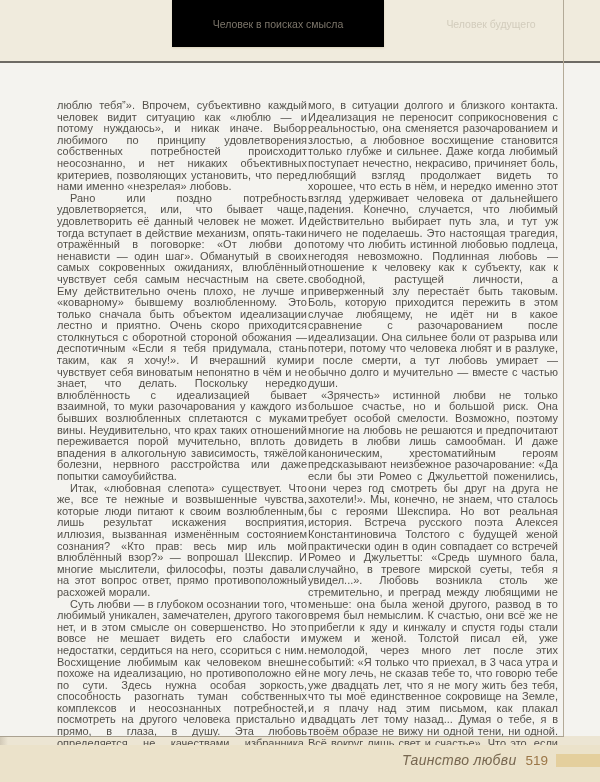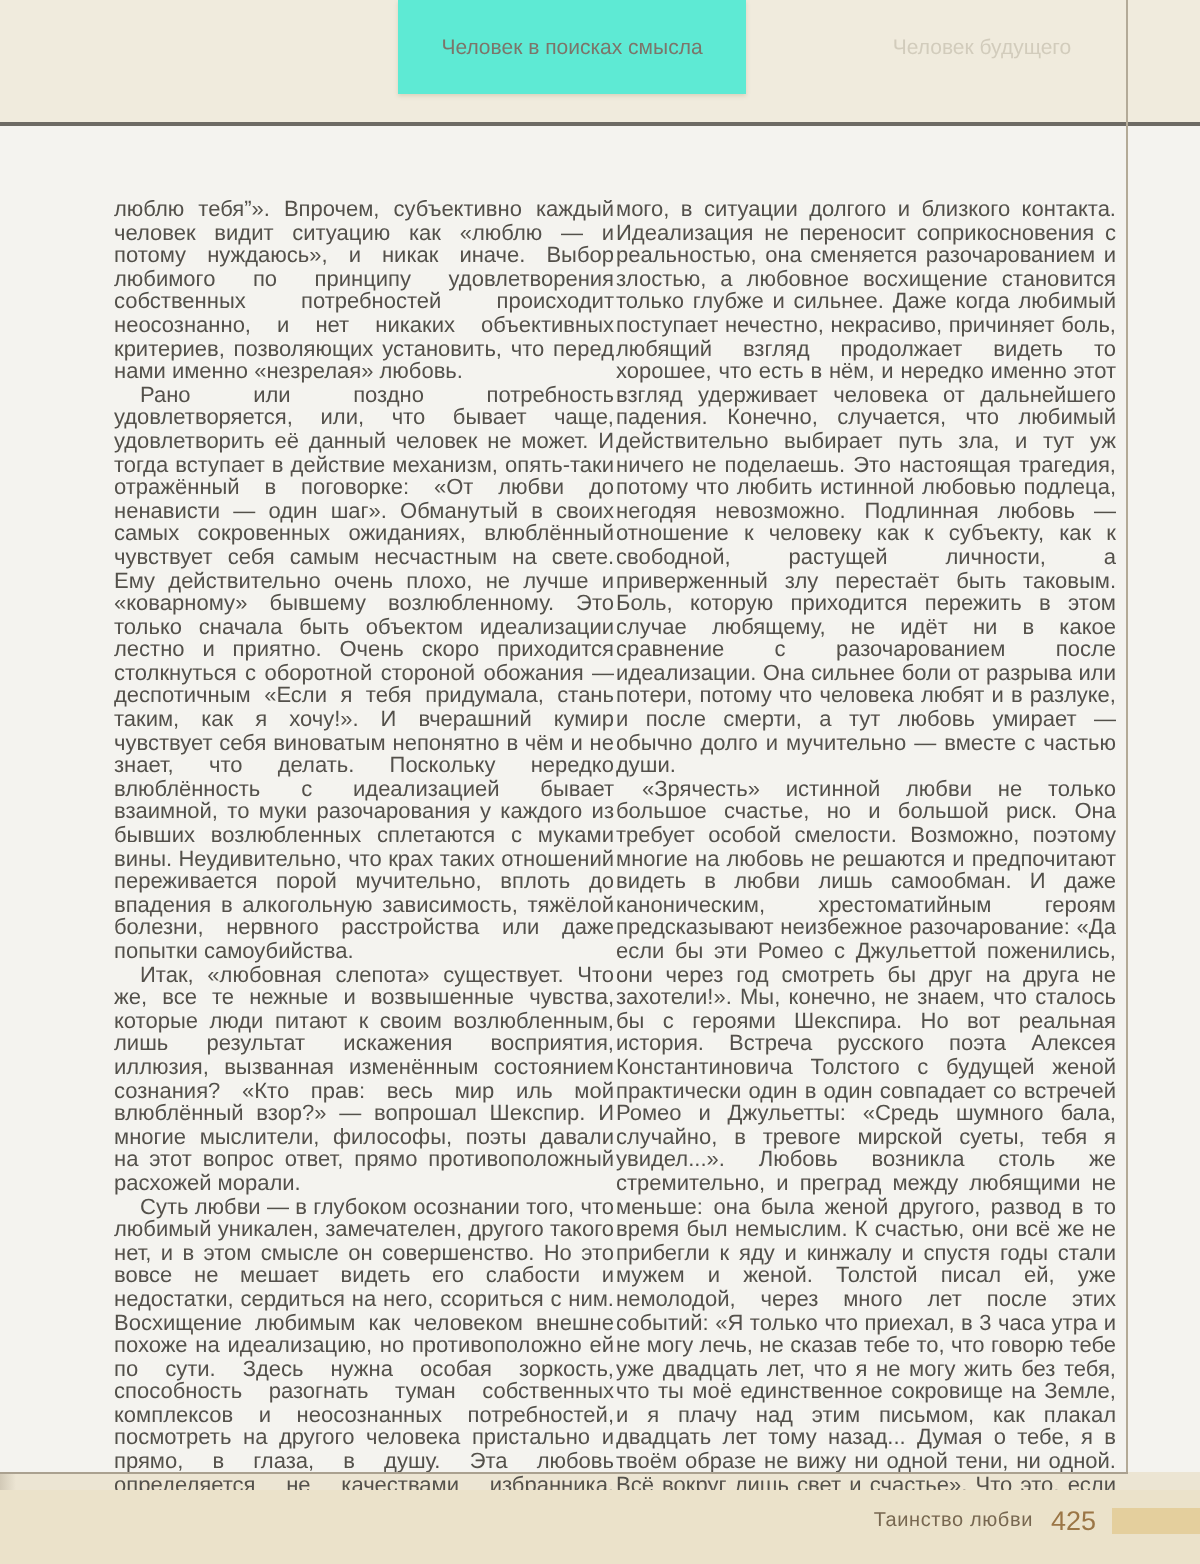--- a/index.html
+++ b/index.html
@@ -16,42 +16,42 @@
     background:
       linear-gradient(90deg, rgba(90,75,55,.18) 0, rgba(90,75,55,0) 8px),
       radial-gradient(120px 60px at 0 0, rgba(70,55,40,.22), rgba(70,55,40,0) 70%),
       linear-gradient(0deg, rgba(120,100,70,.10) 0, rgba(120,100,70,0) 30px);
   }
   
   .header{position:absolute;left:0;top:0;width:600px;height:62px;background:#f0ebdd;}
   .tab{position:absolute;top:0;height:47px;display:flex;align-items:center;justify-content:center;font-size:10.5px;}
   .tab-left{left:10px;width:170px;color:#ccc6b4;}
   .tab-center{
-    left:199px;width:174px;background:#5eead4;color:#7c756a;
+    left:172px;width:212px;background:#000000;color:#7c756a;
     box-shadow:0 1px 2px rgba(160,140,90,.25);
   }
   .tab-right{left:416px;width:150px;color:#d2ccbc;}
   .header-rule{position:absolute;left:0;top:61px;width:600px;height:2px;background:#6d6a64;box-shadow:0 1px 0 rgba(255,255,255,.7);}
   
   .content-bg{position:absolute;left:0;top:63px;width:600px;height:673px;background:#f4f3ef;}
   .col{
     position:absolute;top:100px;height:648px;width:250px;overflow:hidden;
     color:#53504a;font-size:11px;line-height:11.6px;text-align:justify;
   }
   .col-left{left:57px;}
   .col-right{left:308px;}
   .col p{margin:0;text-indent:13px;}
   .col p.first{text-indent:0;}
   
   .page-edge-v{position:absolute;left:563px;top:0;width:1px;height:736px;background:#b3aa97;}
   .bottom-rule{position:absolute;left:0;top:736px;width:564px;height:1px;background:#aaa190;}
   
   .footer{position:absolute;left:0;top:745px;width:600px;height:37px;background:#ebe2ca;}
   .footer-inner{position:absolute;right:0;top:6px;height:18px;display:flex;align-items:center;}
-  .footer-title{color:#776750;font-size:10px;letter-spacing:.3px;}
+  .footer-title{color:#776750;font-size:14px;letter-spacing:.3px;font-style:italic;}
   .footer-num{color:#9b7646;font-size:13.5px;margin-left:9px;}
   .footer-bar{display:inline-block;width:44px;height:13px;background:#e4cf9d;margin-left:8px;}
 </style>
 </head>
 <body>
 
 <div class="scan">
 
   <div class="header">
     <div class="tab tab-center">Человек в поисках смысла</div>
@@ -73,18 +73,18 @@
     <p class="first">мого, в ситуации долгого и близкого контакта. Идеализация не переносит соприкосновения с реальностью, она сменяется разочарованием и злостью, а любовное восхищение становится только глубже и сильнее. Даже когда любимый поступает нечестно, некрасиво, причиняет боль, любящий взгляд продолжает видеть то хорошее, что есть в нём, и нередко именно этот взгляд удерживает человека от дальнейшего падения. Конечно, случается, что любимый действительно выбирает путь зла, и тут уж ничего не поделаешь. Это настоящая трагедия, потому что любить истинной любовью подлеца, негодяя невозможно. Подлинная любовь — отношение к человеку как к субъекту, как к свободной, растущей личности, а приверженный злу перестаёт быть таковым. Боль, которую приходится пережить в этом случае любящему, не идёт ни в какое сравнение с разочарованием после идеализации. Она сильнее боли от разрыва или потери, потому что человека любят и в разлуке, и после смерти, а тут любовь умирает — обычно долго и мучительно — вместе с частью души.</p>
     <p>«Зрячесть» истинной любви не только большое счастье, но и большой риск. Она требует особой смелости. Возможно, поэтому многие на любовь не решаются и предпочитают видеть в любви лишь самообман. И даже каноническим, хрестоматийным героям предсказывают неизбежное разочарование: «Да если бы эти Ромео с Джульеттой поженились, они через год смотреть бы друг на друга не захотели!». Мы, конечно, не знаем, что сталось бы с героями Шекспира. Но вот реальная история. Встреча русского поэта Алексея Константиновича Толстого с будущей женой практически один в один совпадает со встречей Ромео и Джульетты: «Средь шумного бала, случайно, в тревоге мирской суеты, тебя я увидел...». Любовь возникла столь же стремительно, и преград между любящими не меньше: она была женой другого, развод в то время был немыслим. К счастью, они всё же не прибегли к яду и кинжалу и спустя годы стали мужем и женой. Толстой писал ей, уже немолодой, через много лет после этих событий: «Я только что приехал, в 3 часа утра и не могу лечь, не сказав тебе то, что говорю тебе уже двадцать лет, что я не могу жить без тебя, что ты моё единственное сокровище на Земле, и я плачу над этим письмом, как плакал двадцать лет тому назад... Думая о тебе, я в твоём образе не вижу ни одной тени, ни одной. Всё вокруг лишь свет и счастье». Что это, если не голос Ромео: «Она затмила факелов лучи... Ночь не добра без света милых глаз... Мой светозарный ангел...».</p>
   </div>
 
   <div class="page-edge-v"></div>
   <div class="bottom-rule"></div>
 
   <div class="footer">
     <div class="footer-inner">
       <span class="footer-title">Таинство любви</span>
-      <span class="footer-num">425</span>
+      <span class="footer-num">519</span>
       <span class="footer-bar"></span>
     </div>
   </div>
 
 </div>
 
 </body></html>

